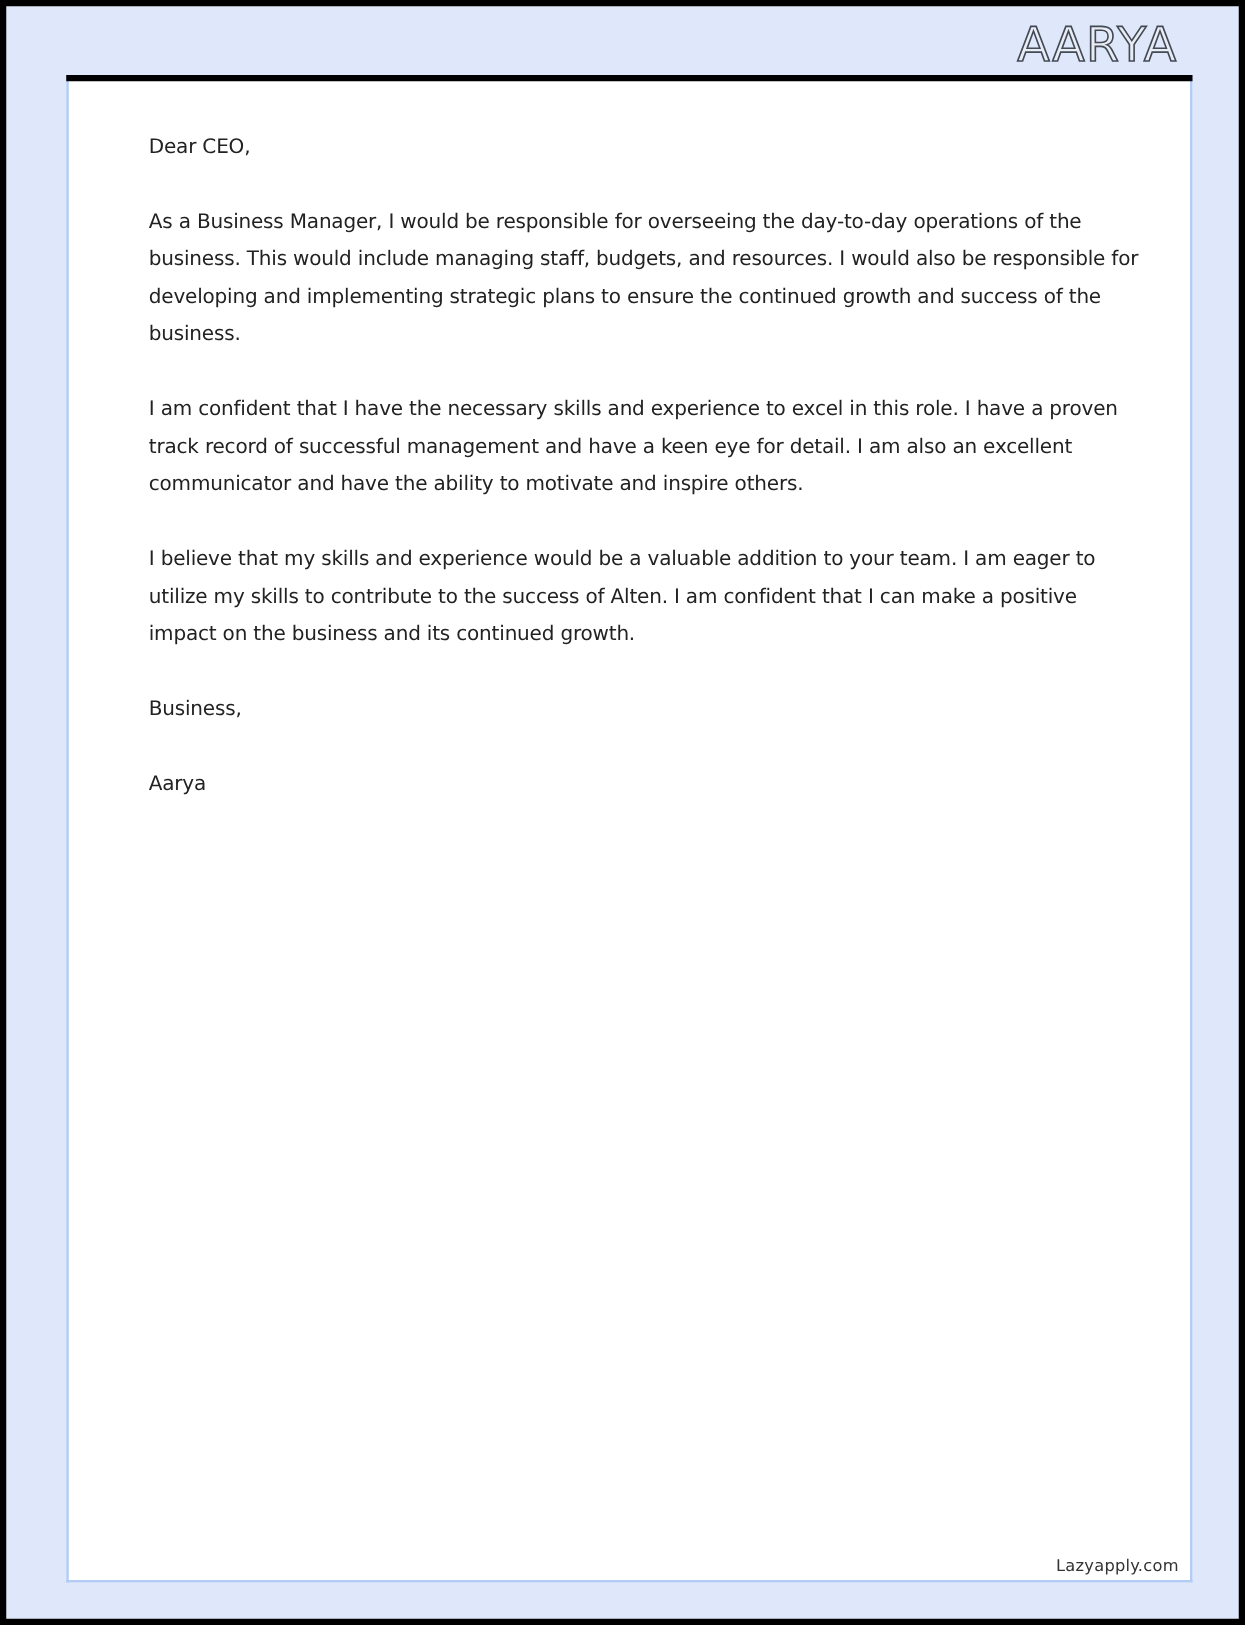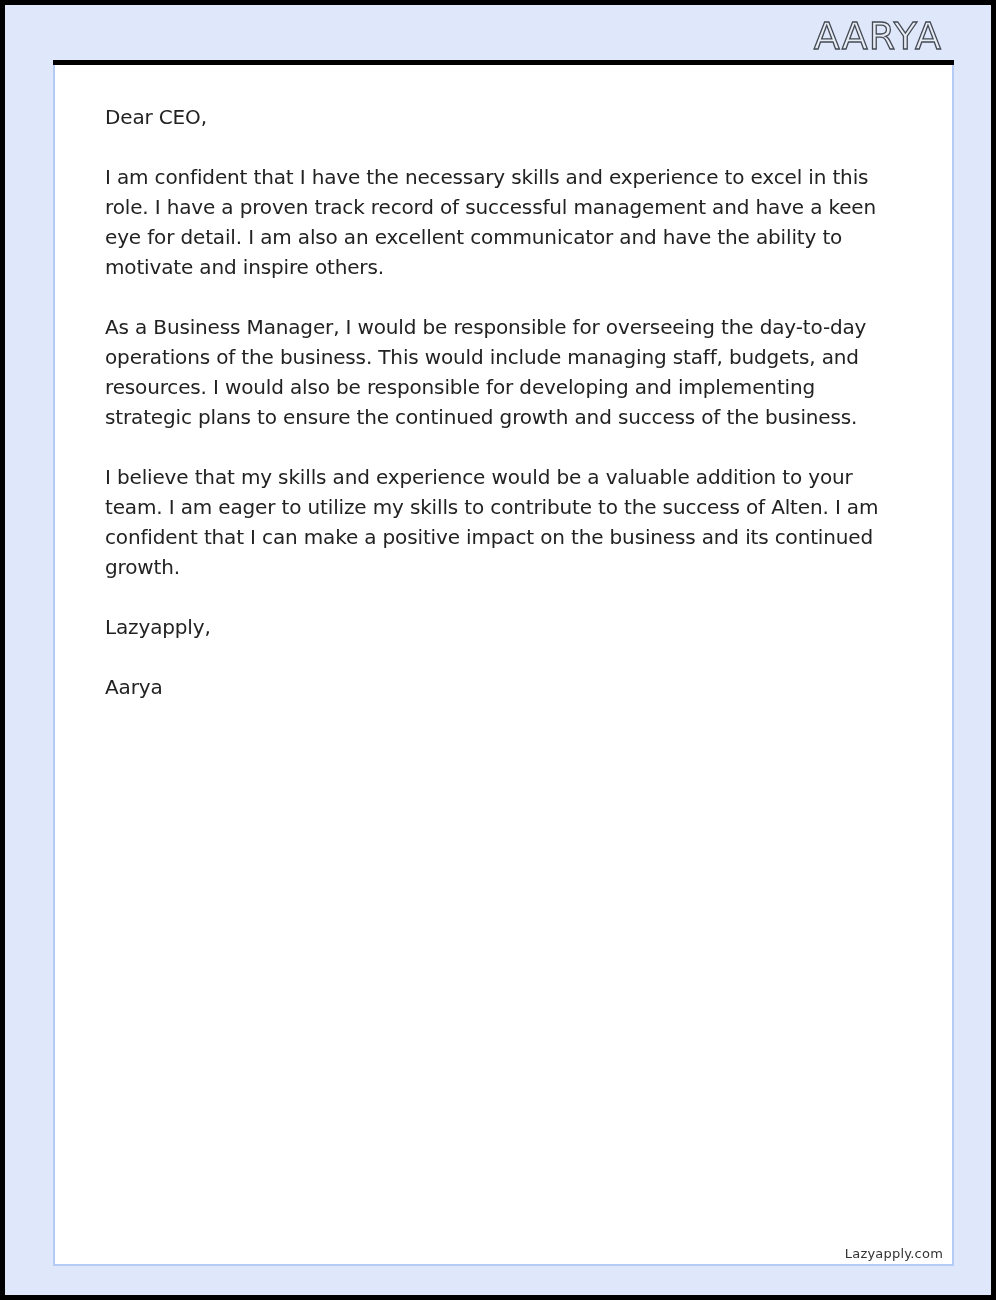--- a/index.html
+++ b/index.html
@@ -49,25 +49,25 @@
     .page-topbar {
       position: absolute;
       left: -2px;
       top: 0;
       width: 901px;
       height: 5px;
       background: #000000;
     }
     .letter {
       position: absolute;
-      left: 50px;
+      left: 64px;
       top: 42px;
       width: 800px;
       color: #222222;
-      font-size: 20px;
+      font-size: 16px;
       line-height: 30px;
       letter-spacing: -0.15px;
     }
     .letter p {
       margin: 0 0 30px 0;
     }
     .letter .signature-name {
       margin-bottom: 10px;
     }
     .letter .date {
@@ -87,22 +87,22 @@
 <body>
 
 <div class="frame">
   <div class="brand">AARYA</div>
 
   <div class="page">
     <div class="page-topbar"></div>
 
     <div class="letter">
       <p>Dear CEO,</p>
+      <p>As a Business Manager, I would be responsible for overseeing the day-to-day operations of the business. This would include managing staff, budgets, and resources. I would also be responsible for developing and implementing strategic plans to ensure the continued growth and success of the business.</p>
       <p>I am confident that I have the necessary skills and experience to excel in this role. I have a proven track record of successful management and have a keen eye for detail. I am also an excellent communicator and have the ability to motivate and inspire others.</p>
-      <p>As a Business Manager, I would be responsible for overseeing the day-to-day operations of the business. This would include managing staff, budgets, and resources. I would also be responsible for developing and implementing strategic plans to ensure the continued growth and success of the business.</p>
       <p>I believe that my skills and experience would be a valuable addition to your team. I am eager to utilize my skills to contribute to the success of Alten. I am confident that I can make a positive impact on the business and its continued growth.</p>
-      <p>Lazyapply,</p>
+      <p>Business,</p>
       <p class="signature-name">Aarya</p>
     </div>
 
     <div class="footer-credit">Lazyapply.com</div>
   </div>
 </div>
 
 </body></html>

